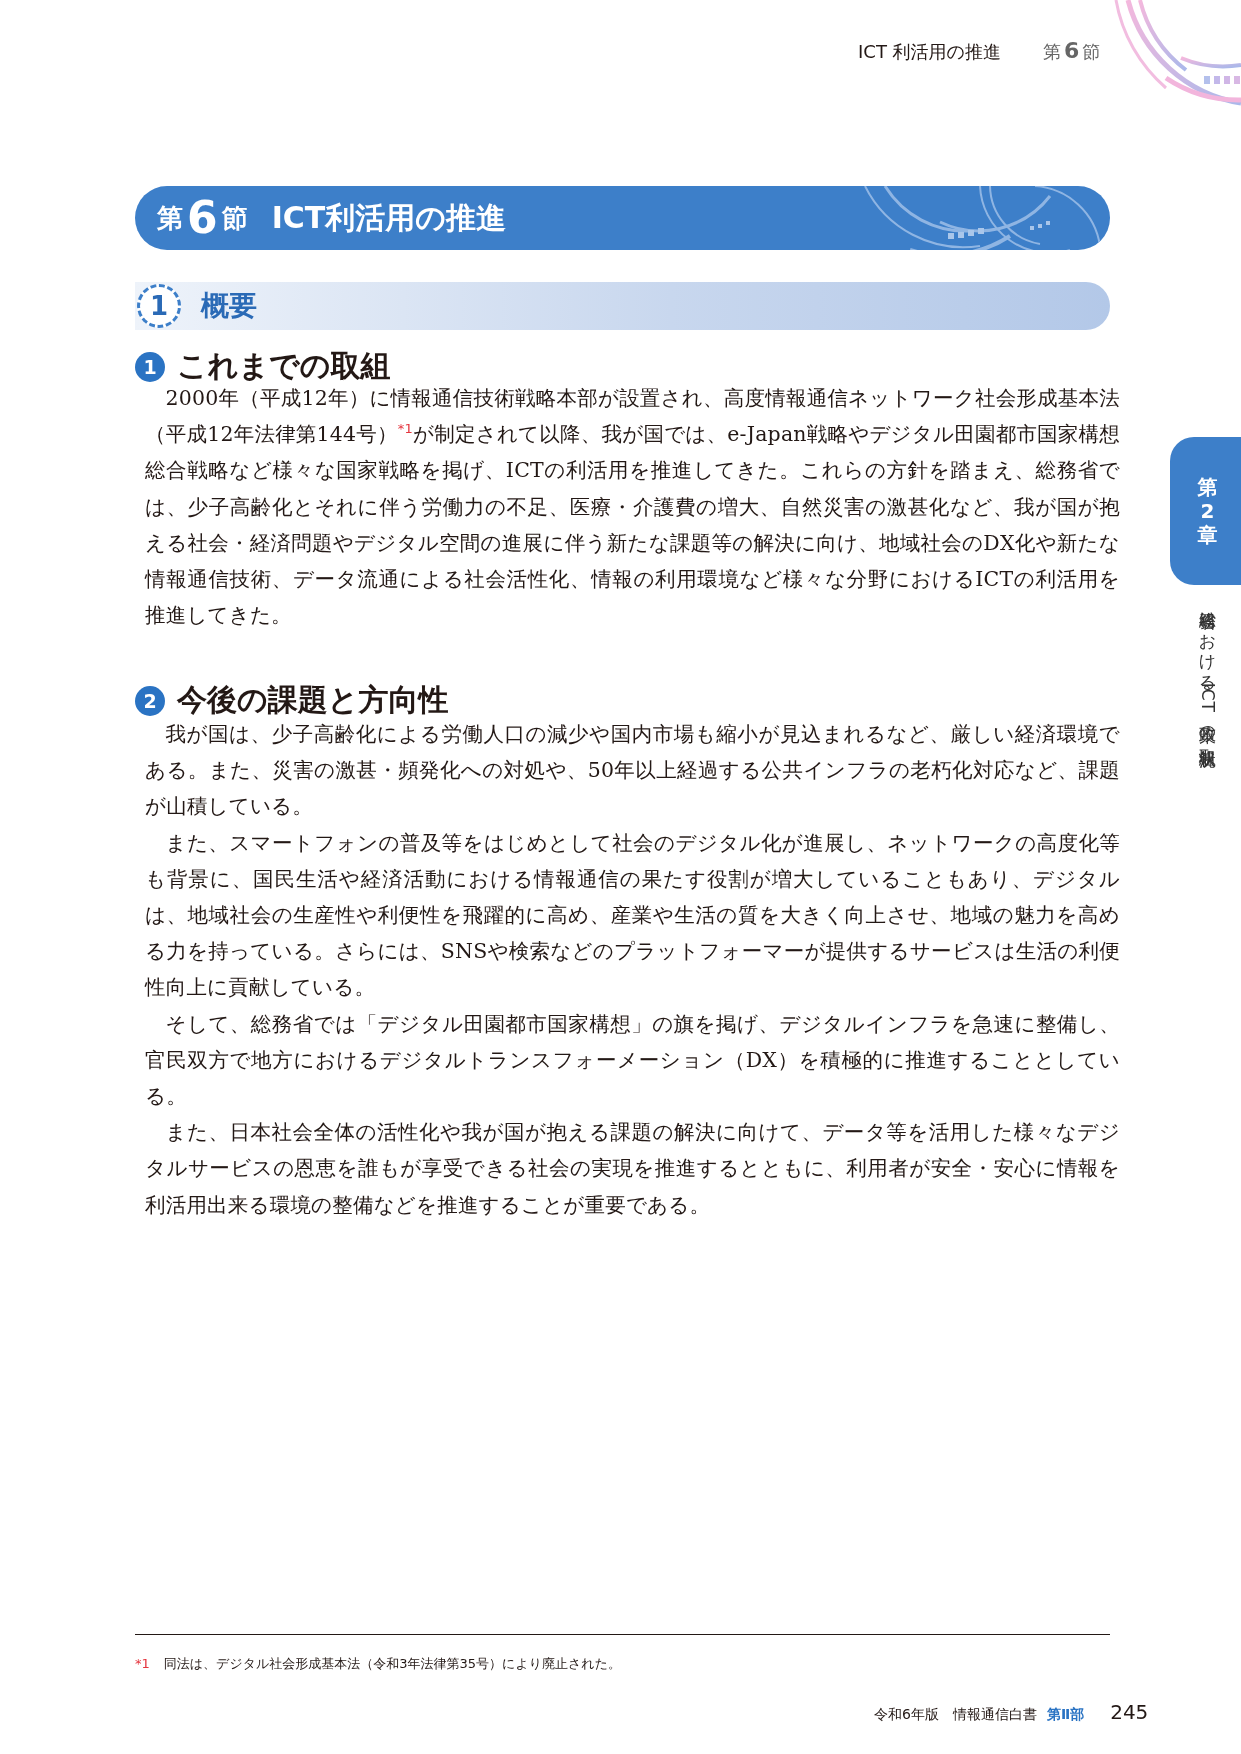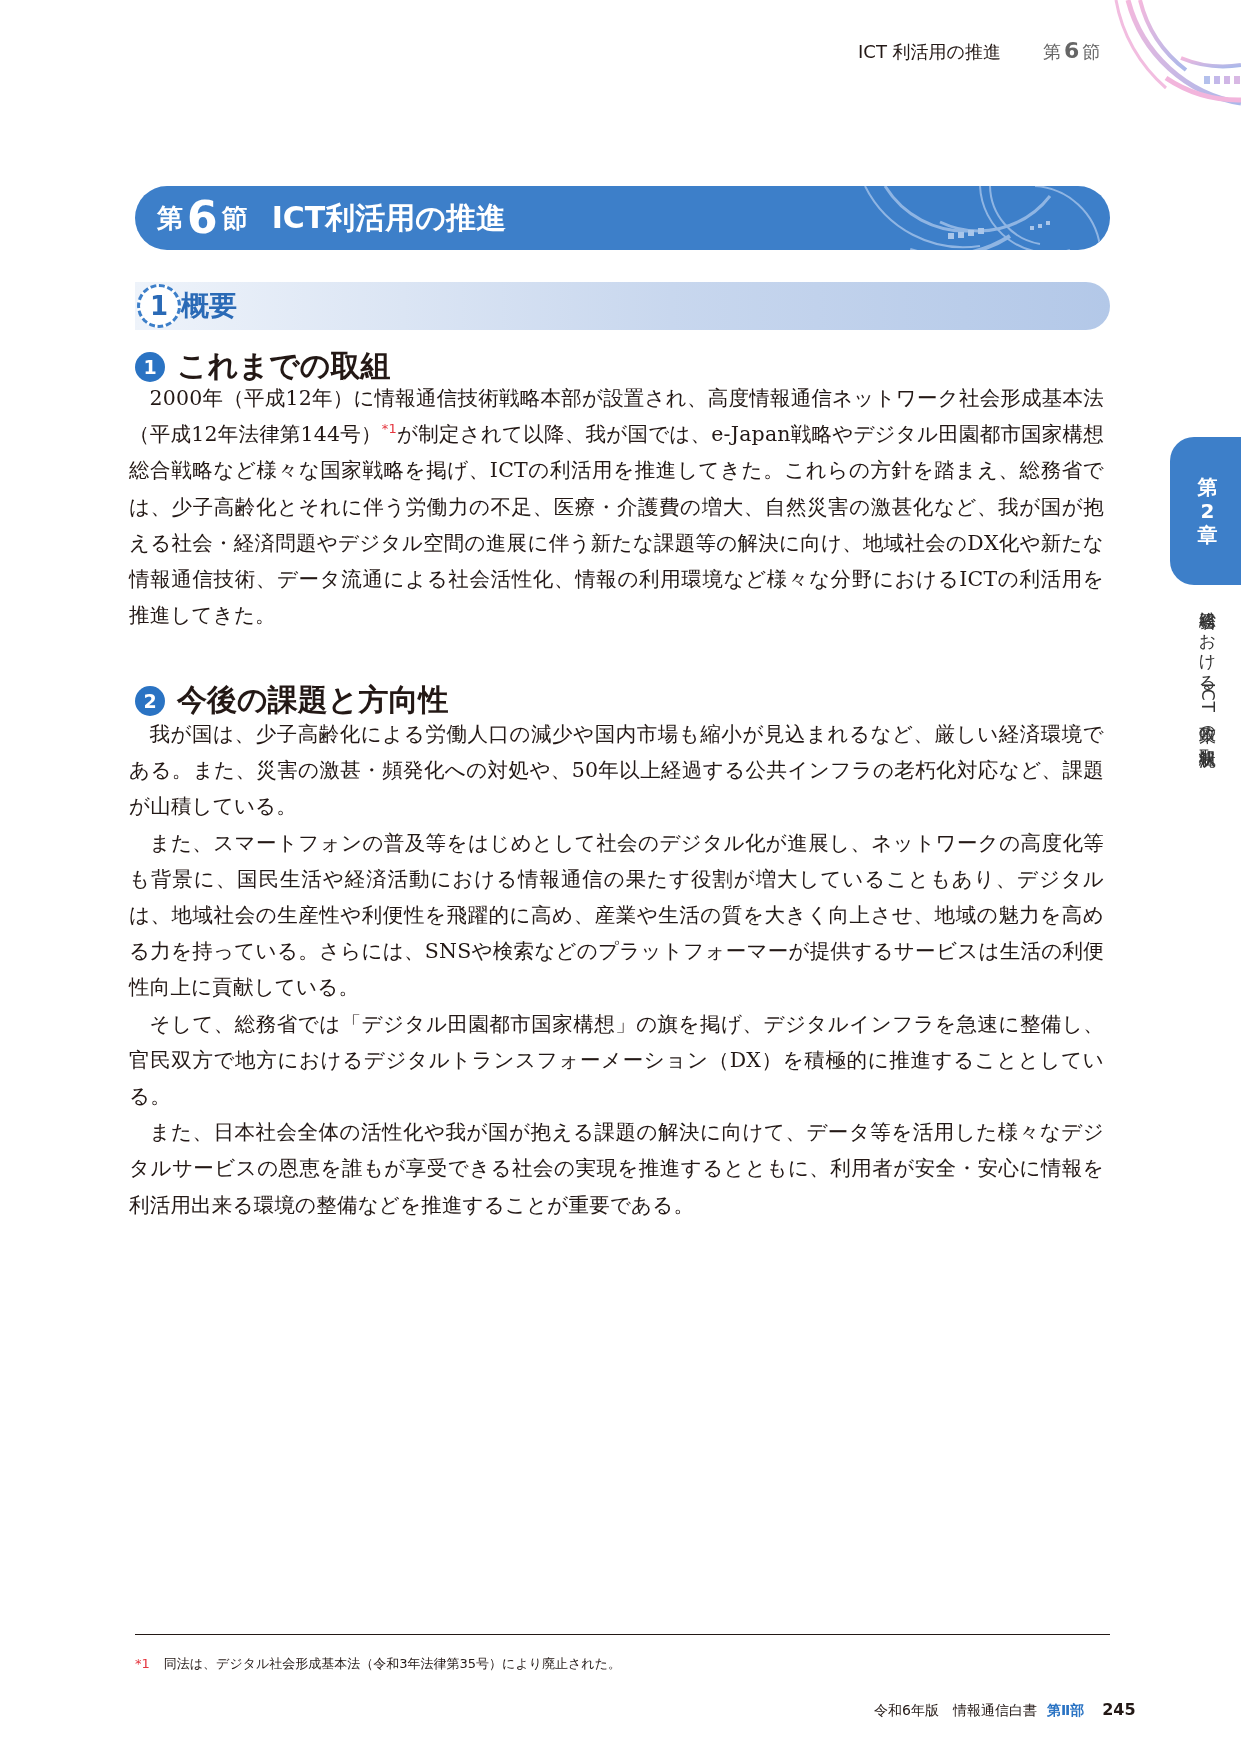--- a/index.html
+++ b/index.html
@@ -49,48 +49,48 @@
     border-radius: 0 24px 24px 0;
     background: linear-gradient(90deg, #eef3fa 0%, #c8d7ee 55%, #b3c8e8 100%);
     display: flex; align-items: center;
   }
   .sub-num {
     width: 44px; height: 44px; border-radius: 50%; margin-left: 2px;
     border: 3px dashed #3d7fc9; background: #fff; box-sizing: border-box;
     color: #2a6ab6; font-family: "DejaVu Sans", sans-serif; font-weight: bold; font-size: 26px;
     display: flex; align-items: center; justify-content: center;
   }
-  .sub-title { font-family: "DejaVu Sans", sans-serif; font-weight: bold; font-size: 28px; color: #2a6ab6; }
+  .sub-title { margin-left: 20px; font-family: "DejaVu Sans", sans-serif; font-weight: bold; font-size: 28px; color: #2a6ab6; }
 
   
   .h3 { position: absolute; left: 135px; display: flex; align-items: center; gap: 12px; }
   .h3 .dot {
     width: 30px; height: 30px; border-radius: 50%; background: #2a73c3; color: #fff;
     font-family: "DejaVu Sans", sans-serif; font-weight: bold; font-size: 19px;
     display: flex; align-items: center; justify-content: center;
   }
   .h3 .txt { font-family: "DejaVu Sans", sans-serif; font-weight: bold; font-size: 30px; color: #231815; }
 
   
-  .para-block { position: absolute; left: 129px; width: 975px; }
+  .para-block { position: absolute; left: 145px; width: 975px; }
   .para {
     font-size: 20.5px; line-height: 36.2px; text-indent: 1em; margin: 0;
     text-align: justify; letter-spacing: 0.2px;
   }
   .fn-ref { color: #e4353e; font-size: 13px; vertical-align: super; line-height: 0; font-family: "DejaVu Sans", sans-serif; }
 
   
   .fn-rule { position: absolute; left: 135px; top: 1634px; width: 975px; height: 0; border-top: 1.5px solid #231815; }
   .footnote { position: absolute; left: 135px; top: 1655px; font-family: "DejaVu Sans", sans-serif; font-size: 13px; color: #231815; }
   .footnote .mark { color: #e4353e; margin-right: 14px; }
 
   
   .page-footer { position: absolute; top: 1700px; left: 874px; display: flex; align-items: baseline; gap: 10px; font-family: "DejaVu Sans", sans-serif; font-size: 14px; color: #231815; }
   .page-footer .part { color: #2a73c3; font-weight: bold; }
-  .page-footer .pgnum { font-weight: bold; font-size: 16px; margin-left: 8px; }
+  .page-footer .pgnum { font-weight: normal; font-size: 20px; margin-left: 16px; }
 </style>
 </head>
 <body>
 
 <div class="run-header">
   <span class="run-title">ICT 利活用の推進</span>
   <span class="run-sec">
     <span>第</span><span class="num">6</span><span>節</span>
   </span>
 </div>

